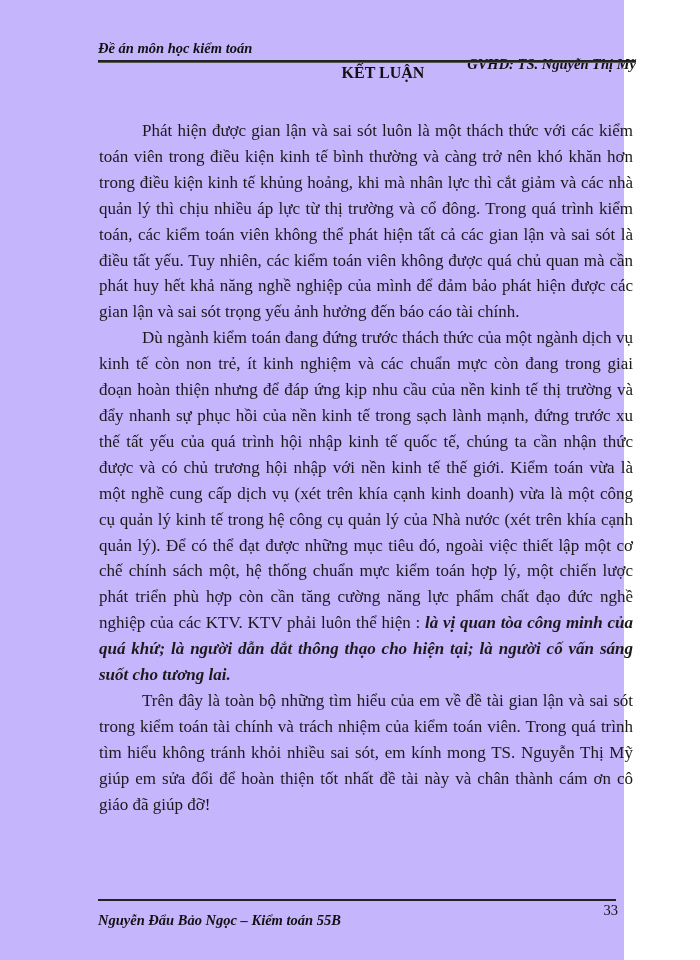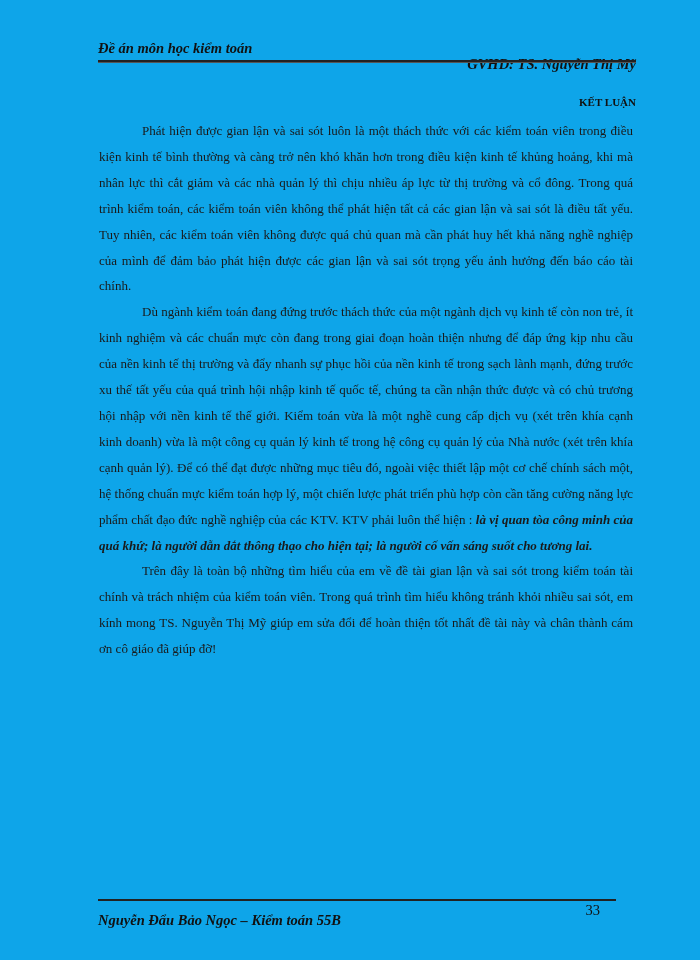--- a/index.html
+++ b/index.html
@@ -11,22 +11,22 @@
       width: 700px;
       height: 960px;
       position: relative;
       overflow: hidden;
       font-family: "Liberation Serif", "DejaVu Serif", serif;
       color: #1a1a1a;
     }
     .page {
       position: absolute;
       left: 0; top: 0;
-      width: 700px; height: 960px;
-      background: #0ea5e9;
+      width: 624px; height: 960px;
+      background: #c4b5fd;
     }
     .header {
       position: absolute;
       left: 98px;
       top: 40px;
       width: 538px;
       height: 20px;
       font-style: italic;
       font-weight: bold;
       font-size: 14.5px;
@@ -41,34 +41,33 @@
       width: 538px;
       height: 0;
       border-top: 2px solid #222;
       border-bottom: 1px solid #555;
     }
     .title {
       position: absolute;
       left: 98px;
       top: 64px;
       width: 538px;
-      text-align: right;
+      text-align: center;
       font-weight: bold;
-      font-size: 11px;
+      font-size: 16px;
       color: #111;
       padding-left: 32px;
       box-sizing: border-box;
-      margin-top: 32px;
     }
     .body-text {
       position: absolute;
       left: 99px;
       top: 118px;
       width: 534px;
-      font-size: 13px;
+      font-size: 17px;
       line-height: 25.9px;
       color: #1a1a1a;
     }
     .body-text p {
       margin: 0;
       text-align: justify;
       text-indent: 43px;
     }
     .body-text .emph {
       font-weight: bold;
@@ -92,21 +91,21 @@
       color: #111;
     }
     .footer .author {
       position: absolute;
       left: 0; top: 10px;
       font-style: italic;
       font-weight: bold;
     }
     .footer .page-number {
       position: absolute;
-      right: 18px; top: 0;
+      right: 0; top: 0;
       font-weight: normal;
     }
   </style>
 </head>
 <body>
 
 <div class="page">
 
   <div class="header">
     <span class="left">Đề án môn học kiểm toán</span>

